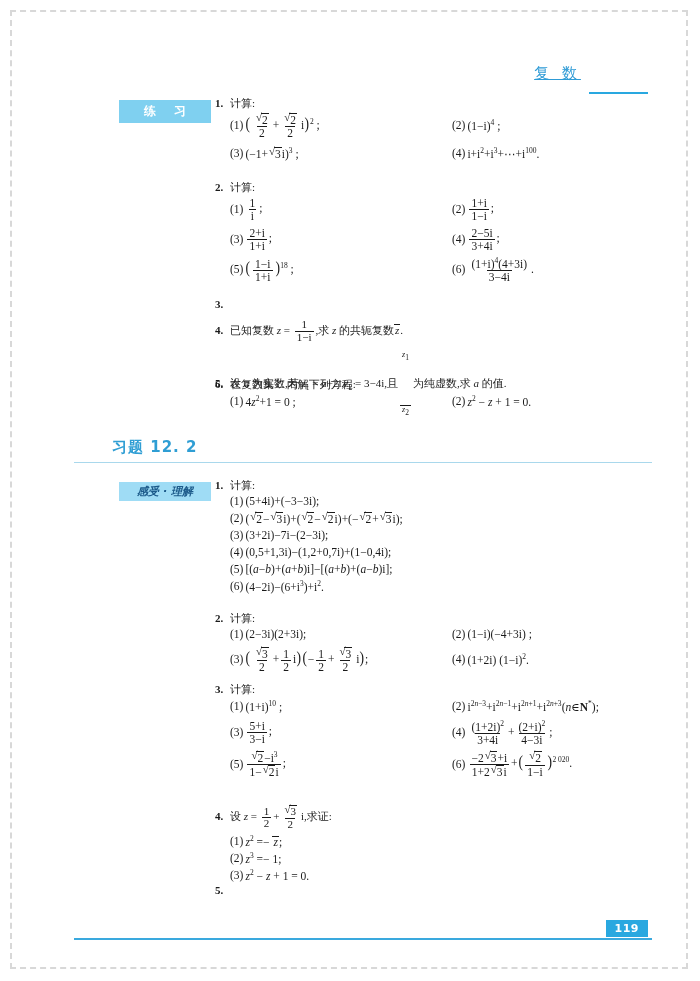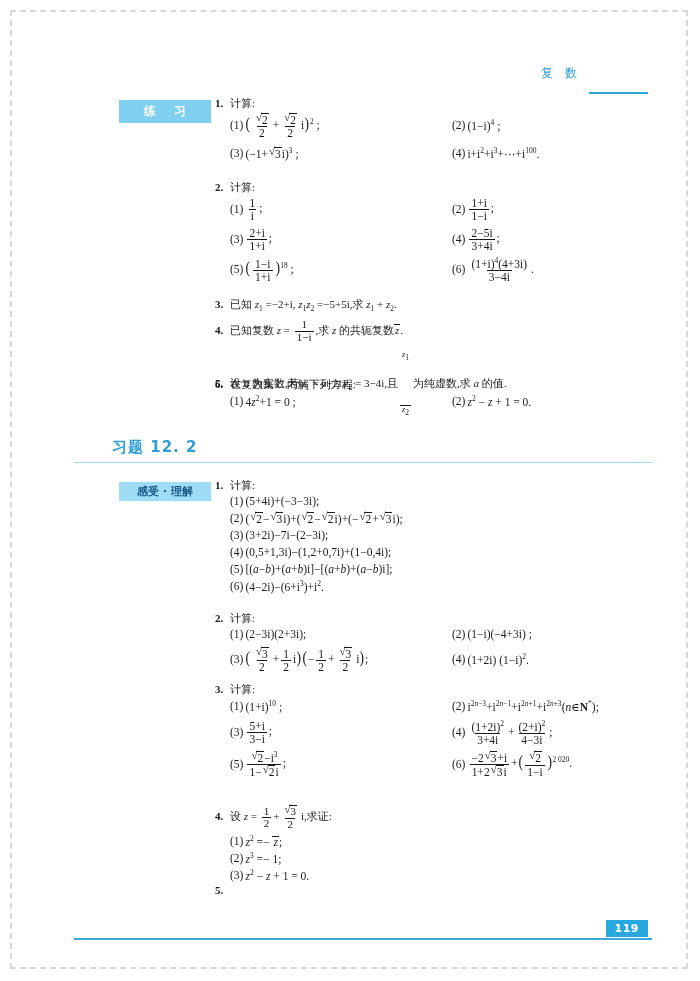--- a/index.html
+++ b/index.html
@@ -34,26 +34,27 @@
   .runhead {
     position: absolute;
     right: 38px;
     top: 52px;
     display: flex;
     align-items: stretch;
     height: 17px;
   }
   .runhead-title {
     font-family: "DejaVu Sans", sans-serif;
-    font-size: 12px;
+    font-size: 15px;
     color: #2e9bd6;
     letter-spacing: 4px;
     padding: 2px 8px 0 0;
     line-height: 15px;
     white-space: nowrap;
+    text-decoration: underline;
   }
   .runhead-chapter {
     background: #29a8e0;
     color: #ffffff;
     font-family: "DejaVu Sans", sans-serif;
     font-size: 10px;
     letter-spacing: 1px;
     padding: 2px 7px 0 7px;
     line-height: 15px;
     white-space: nowrap;
@@ -85,20 +86,21 @@
     width: 92px;
     height: 19px;
     background: #9fdcf5;
     color: #1c5a8a;
     font-family: "DejaVu Sans", sans-serif;
     font-size: 11px;
     display: flex;
     align-items: center;
     justify-content: center;
     font-weight: bold;
+    font-style: italic;
   }
 
   
   .xiti {
     position: absolute;
     left: 62px;
     top: 426px;
     width: 578px;
   }
   .xiti-title {
@@ -333,21 +335,20 @@
                   <span class="den">3−4i</span>
                 </span>.</span>
           </div>
         </div>
       </div>
     </div>
 
     <div class="block" style="top:287px;">
       <div class="prob">
         <span class="prob-num">3.</span>
-        <span class="prob-stem cn">已知 <span class="it">z</span><sub>1</sub> =−2+i, <span class="it">z</span><sub>1</sub><span class="it">z</span><sub>2</sub> =−5+5i,求 <span class="it">z</span><sub>1</sub> + <span class="it">z</span><sub>2</sub>.</span>
       </div>
     </div>
 
     <div class="block" style="top:307px;">
       <div class="prob">
         <span class="prob-num">4.</span>
         <span class="prob-stem cn">已知复数 <span class="it">z</span> = <span class="frac">
               <span class="num">1</span>
               <span class="den">1−i</span>
             </span>,求 <span class="it">z</span> 的共轭复数<span class="ovl it">z</span>.</span>

